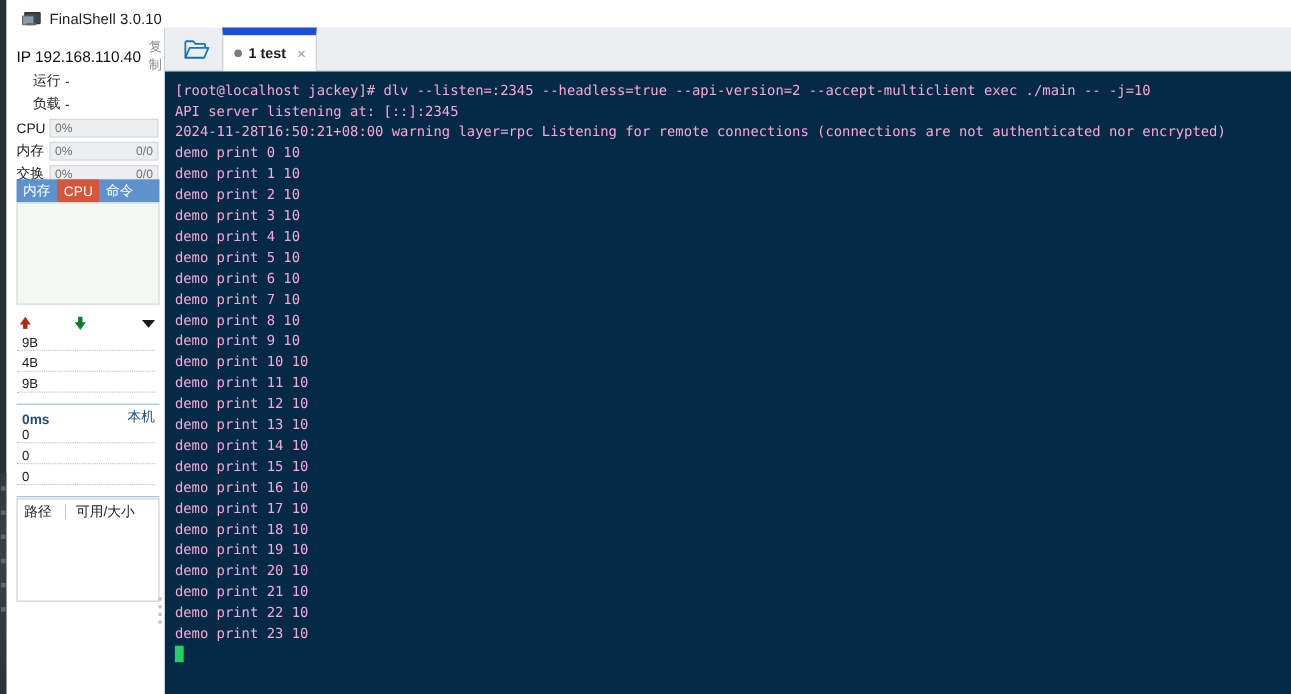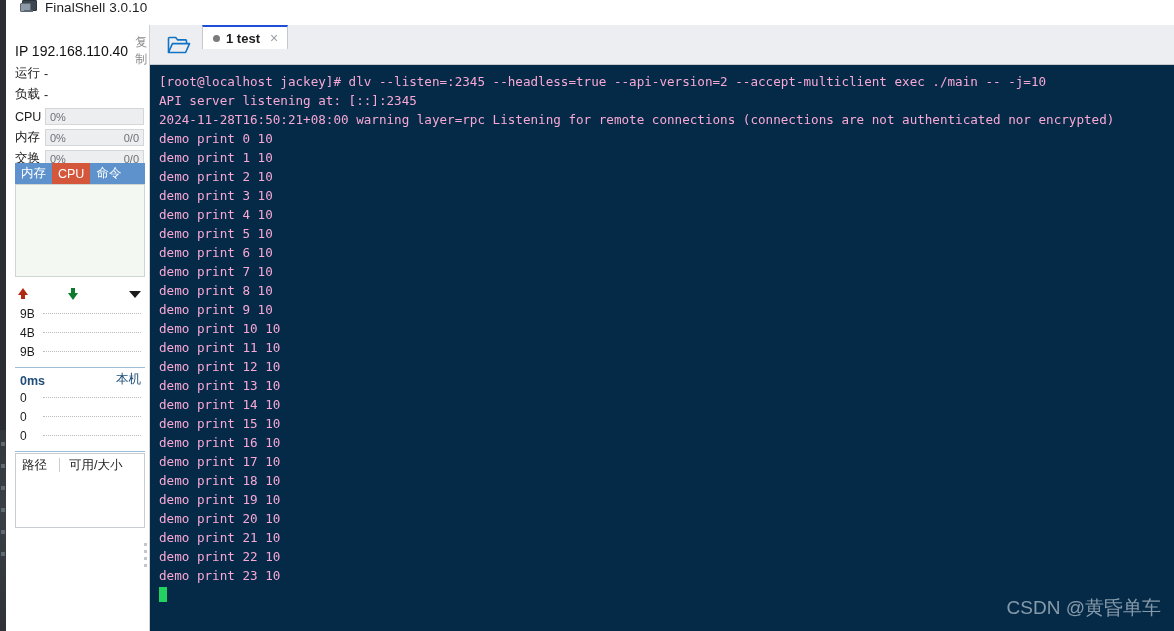--- a/index.html
+++ b/index.html
@@ -42,21 +42,21 @@
     opacity: .75;
   }
 
   
   .titlebar {
     position: absolute;
     left: 6px; top: 0;
     width: 1168px; height: 25px;
     background: #ffffff;
     display: flex;
-    align-items: flex-start;
+    align-items: flex-end;
   }
   .title-icon {
     width: 16px; height: 14px;
     margin-left: 14px;
     position: relative;
   }
   .title-icon .mon {
     position: absolute;
     left: 2px; top: 0;
     width: 13px; height: 9px;
@@ -114,21 +114,21 @@
     margin-left: 7px;
     font-size: 12px;
     color: #8a8a8a;
     cursor: pointer;
   }
   .kv-row {
     height: 21px;
     font-size: 12.5px;
     color: #1b1b1b;
   }
-  .kv-row .k { white-space: nowrap; }
+  .kv-row .k { white-space: nowrap; margin-left: 15px; }
   .kv-row .v { margin-left: 4px; color: #1b1b1b; }
 
   .meter-row {
     display: flex;
     align-items: center;
     height: 19px;
     margin: 2px 0 0 9px;
     width: 129px;
   }
   .meter-label {
@@ -225,21 +225,21 @@
   .graph-box {
     position: absolute;
     left: 9px;
     width: 130px;
     border-bottom: 1px solid #9dbcd6;
   }
   .graph-row {
     position: relative;
     height: 19px;
     display: flex;
-    align-items: center;
+    flex-direction: column;
   }
   .graph-row .gl {
     font-size: 12px;
     color: #1b1b1b;
     width: 28px;
     padding-left: 5px;
     box-sizing: border-box;
     white-space: nowrap;
   }
   .dotted {
@@ -265,21 +265,21 @@
     font-weight: bold;
   }
   .ping-head .loc {
     font-size: 12.5px;
     color: #1f4e79;
   }
 
   .disk-box {
     position: absolute;
     left: 9px; top: 428px;
-    width: 130px; height: 75px;
+    width: 130px; height: 94px;
     border: 1px solid #c9ccd1;
     background: #ffffff;
     box-sizing: border-box;
   }
   .disk-head {
     display: flex;
     align-items: center;
     height: 22px;
     font-size: 12.5px;
     color: #1b1b1b;
@@ -317,23 +317,23 @@
     left: 8px; top: 4px;
     width: 42px; height: 32px;
     display: flex;
     align-items: center;
     justify-content: center;
     cursor: pointer;
   }
   .tab {
     position: absolute;
     left: 52px; top: 0px;
-    height: 24px;
+    height: 40px;
     background: #ffffff;
-    border-top: 2px solid #1d4ed8;
+    border-top: 7px solid #1d4ed8;
     border-left: 1px solid #c6c9ce;
     border-right: 1px solid #c6c9ce;
     box-sizing: border-box;
     display: flex;
     align-items: center;
     padding: 0 9px 0 10px;
     cursor: pointer;
   }
   .tab .dot {
     width: 7px; height: 7px;
@@ -528,16 +528,15 @@
     </div>
     <div class="tab">
       <span class="dot"></span>
       <span class="label">1 test</span>
       <span class="close">×</span>
     </div>
   </div>
 
   <div class="terminal">
     <div class="term-lines" id="term-lines"><div class="term-line">[root@localhost jackey]# dlv --listen=:2345 --headless=true --api-version=2 --accept-multiclient exec ./main -- -j=10</div><div class="term-line">API server listening at: [::]:2345</div><div class="term-line">2024-11-28T16:50:21+08:00 warning layer=rpc Listening for remote connections (connections are not authenticated nor encrypted)</div><div class="term-line">demo print 0 10</div><div class="term-line">demo print 1 10</div><div class="term-line">demo print 2 10</div><div class="term-line">demo print 3 10</div><div class="term-line">demo print 4 10</div><div class="term-line">demo print 5 10</div><div class="term-line">demo print 6 10</div><div class="term-line">demo print 7 10</div><div class="term-line">demo print 8 10</div><div class="term-line">demo print 9 10</div><div class="term-line">demo print 10 10</div><div class="term-line">demo print 11 10</div><div class="term-line">demo print 12 10</div><div class="term-line">demo print 13 10</div><div class="term-line">demo print 14 10</div><div class="term-line">demo print 15 10</div><div class="term-line">demo print 16 10</div><div class="term-line">demo print 17 10</div><div class="term-line">demo print 18 10</div><div class="term-line">demo print 19 10</div><div class="term-line">demo print 20 10</div><div class="term-line">demo print 21 10</div><div class="term-line">demo print 22 10</div><div class="term-line">demo print 23 10</div><div class="term-line"><span class="cursor" style="background: rgb(35, 209, 96);"></span></div></div>
-    <div class="watermark">CSDN @黄昏单车</div>
   </div>
 
 </div>
 
 </body></html>

